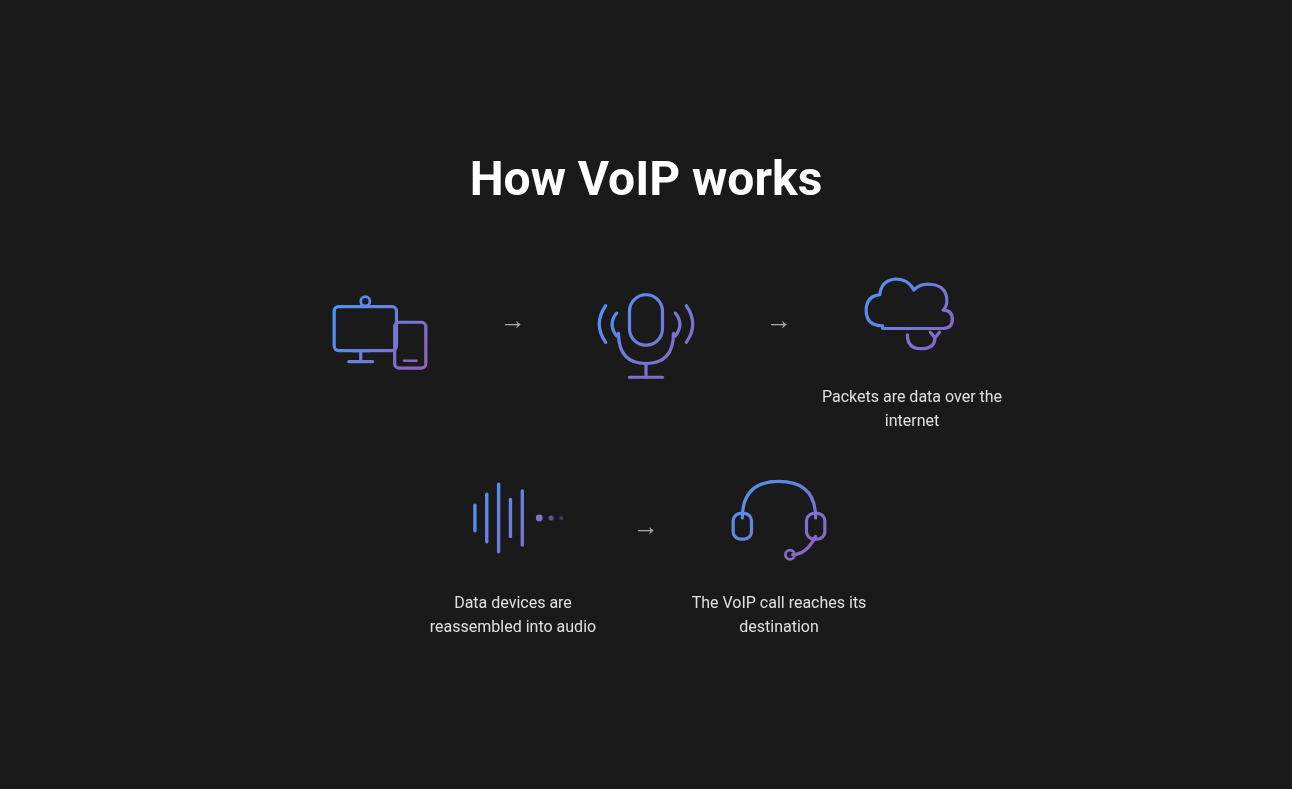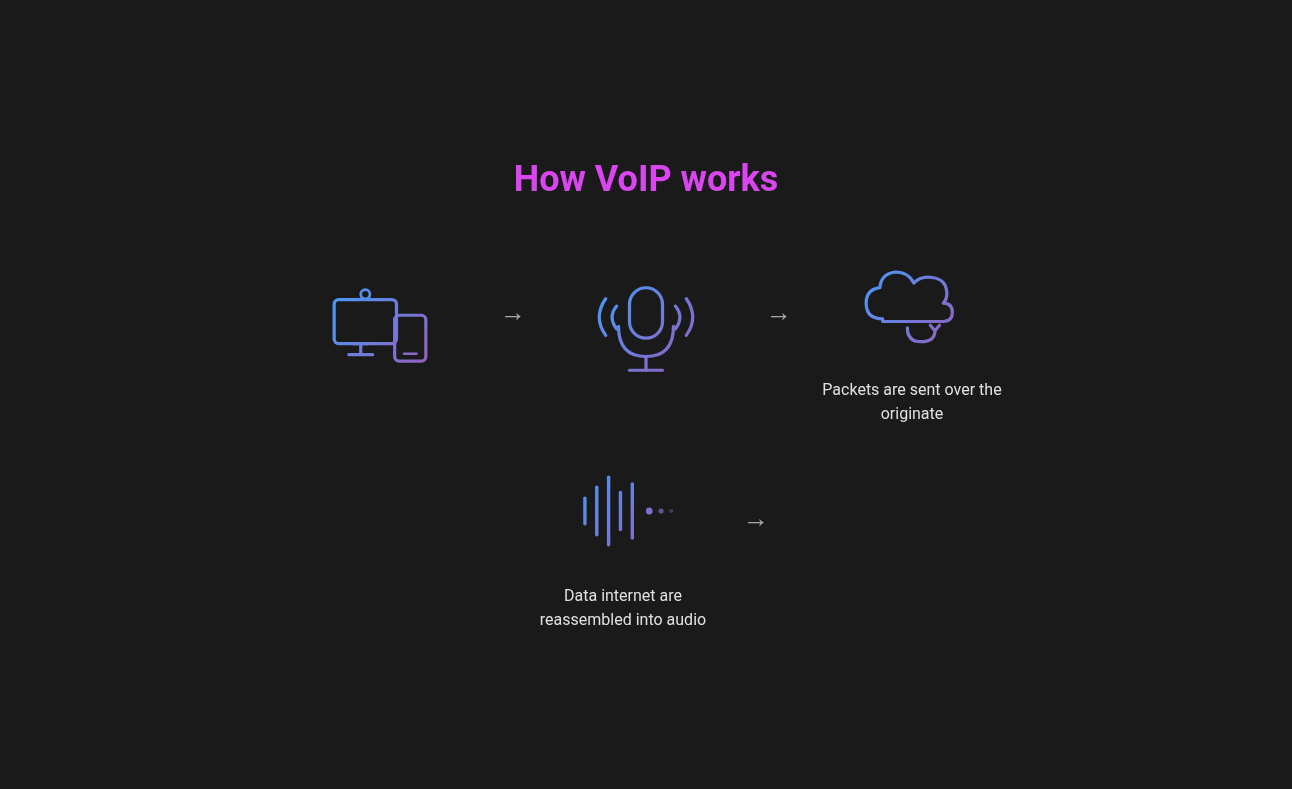--- a/index.html
+++ b/index.html
@@ -10,23 +10,23 @@
       font-family: -apple-system, BlinkMacSystemFont, 'Segoe UI', Roboto, sans-serif;
       width: 1292px;
       height: 789px;
       display: flex;
       flex-direction: column;
       align-items: center;
       justify-content: center;
     }
 
     .page-title {
-      font-size: 36px;
+      font-size: 48px;
       font-weight: 700;
-      color: #d946ef;
+      color: #ffffff;
       margin-bottom: 50px;
     }
 
     .diagram-container {
       display: flex;
       flex-direction: column;
       align-items: center;
       gap: 30px;
     }
 
@@ -146,21 +146,21 @@
           <path d="M55 75 Q55 90 70 90 Q85 90 85 78" stroke="url(#grad3)" stroke-width="3.5" fill="none" stroke-linecap="round"></path>
           <polyline points="80,72 85,78 90,72" stroke="url(#grad3)" stroke-width="3.5" fill="none" stroke-linecap="round" stroke-linejoin="round"></polyline>
           <defs>
             <linearGradient id="grad3" x1="0" y1="0" x2="120" y2="100" gradientUnits="userSpaceOnUse">
               <stop offset="0%" stop-color="#40a0ff"></stop>
               <stop offset="100%" stop-color="#9b59b6"></stop>
             </linearGradient>
           </defs>
         </svg>
       </div>
-      <p class="step-label">Packets are sent over the originate</p>
+      <p class="step-label">Packets are data over the internet</p>
     </div>
   </div>
 
   <div class="row">
 
     <div class="step">
       <div class="icon-wrapper">
         <svg class="icon" viewBox="0 0 130 100" fill="none" xmlns="http://www.w3.org/2000/svg">
 
           <line x1="20" y1="35" x2="20" y2="65" stroke="url(#grad4)" stroke-width="4" stroke-linecap="round"></line>
@@ -173,20 +173,43 @@
           <circle cx="110" cy="50" r="3" fill="url(#grad4)" opacity="0.7"></circle>
           <circle cx="122" cy="50" r="2.5" fill="url(#grad4)" opacity="0.4"></circle>
           <defs>
             <linearGradient id="grad4" x1="0" y1="0" x2="130" y2="100" gradientUnits="userSpaceOnUse">
               <stop offset="0%" stop-color="#40a0ff"></stop>
               <stop offset="100%" stop-color="#9b59b6"></stop>
             </linearGradient>
           </defs>
         </svg>
       </div>
-      <p class="step-label">Data internet are reassembled into audio</p>
+      <p class="step-label">Data devices are reassembled into audio</p>
     </div>
 
     <div class="arrow">→</div>
 
+    <div class="step">
+      <div class="icon-wrapper">
+        <svg class="icon" viewBox="0 0 120 110" fill="none" xmlns="http://www.w3.org/2000/svg">
+
+          <path d="M20 55 Q20 15 60 15 Q100 15 100 55" stroke="url(#grad5)" stroke-width="3.5" fill="none" stroke-linecap="round"></path>
+
+          <rect x="10" y="50" width="20" height="28" rx="8" stroke="url(#grad5)" stroke-width="3.5" fill="none"></rect>
+
+          <rect x="90" y="50" width="20" height="28" rx="8" stroke="url(#grad5)" stroke-width="3.5" fill="none"></rect>
+
+          <path d="M100 75 Q90 95 75 95" stroke="url(#grad5)" stroke-width="3.5" fill="none" stroke-linecap="round"></path>
+
+          <circle cx="72" cy="95" r="5" stroke="url(#grad5)" stroke-width="3" fill="none"></circle>
+          <defs>
+            <linearGradient id="grad5" x1="0" y1="0" x2="120" y2="110" gradientUnits="userSpaceOnUse">
+              <stop offset="0%" stop-color="#40a0ff"></stop>
+              <stop offset="100%" stop-color="#9b59b6"></stop>
+            </linearGradient>
+          </defs>
+        </svg>
+      </div>
+      <p class="step-label">The VoIP call reaches its destination</p>
+    </div>
 
   </div>
 </div>
 
 </body></html>

